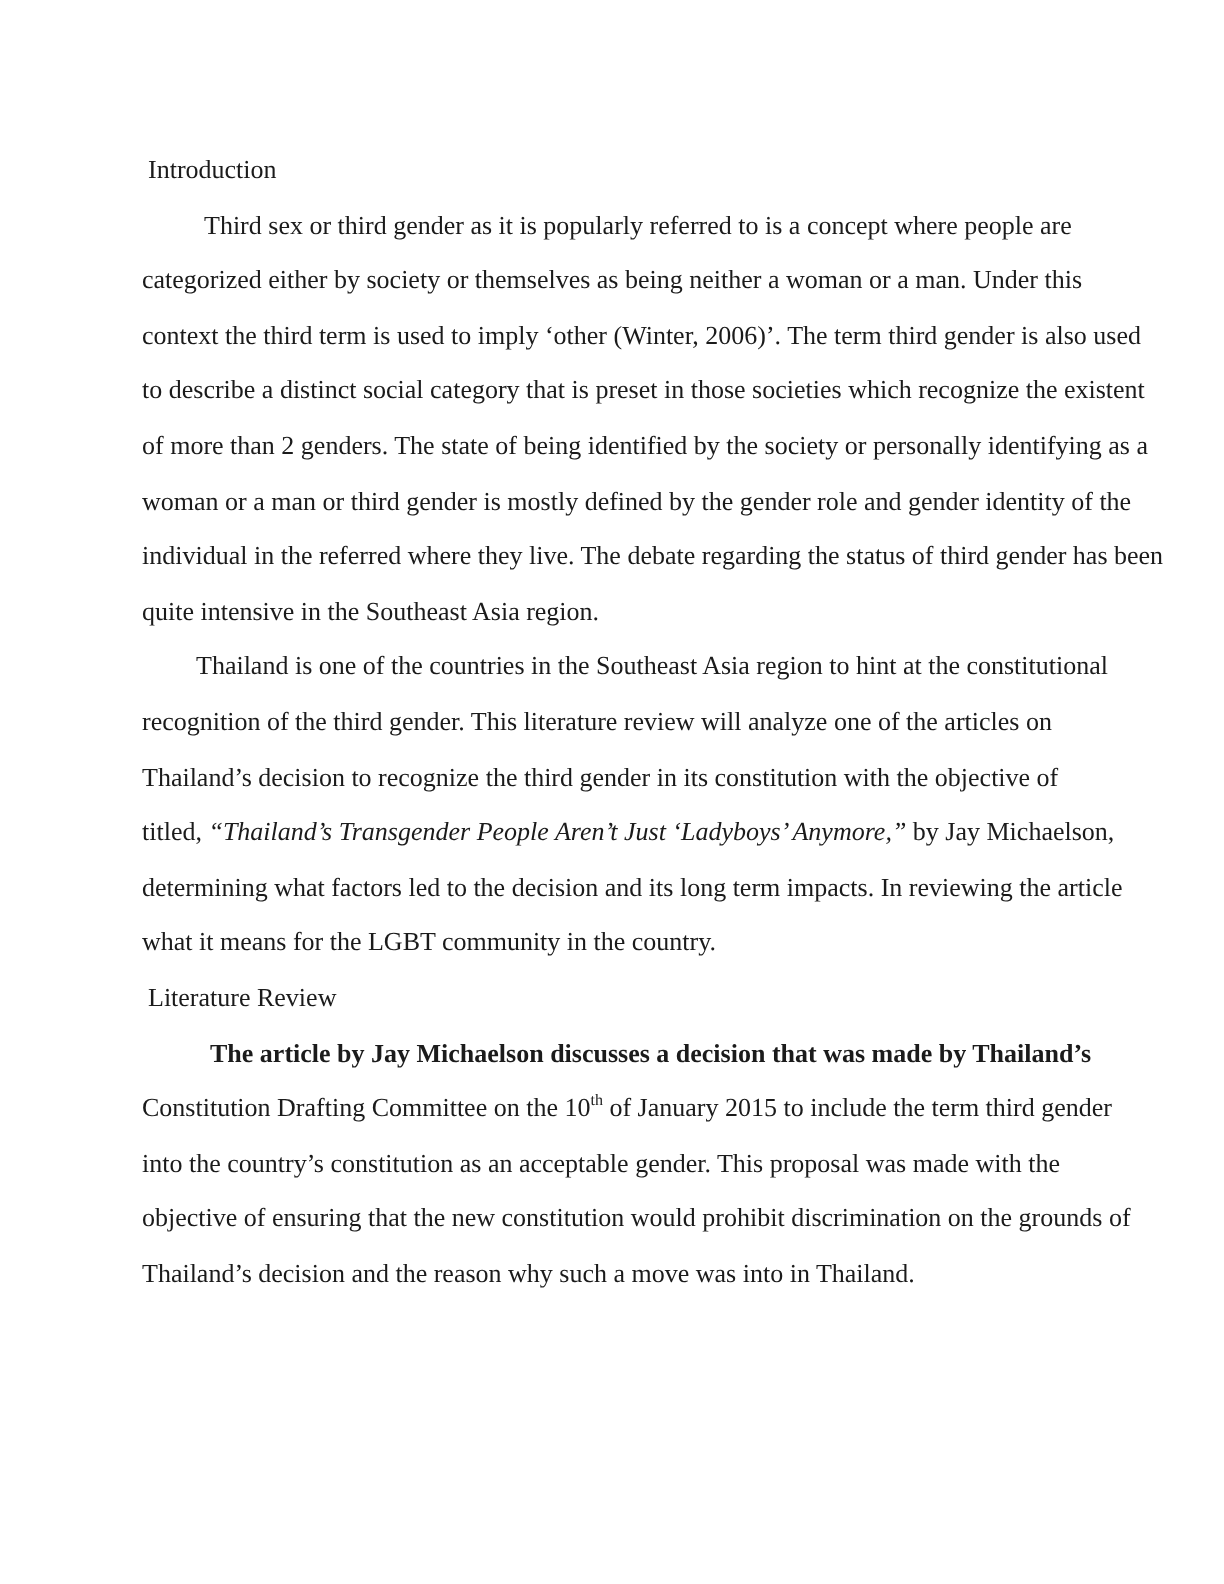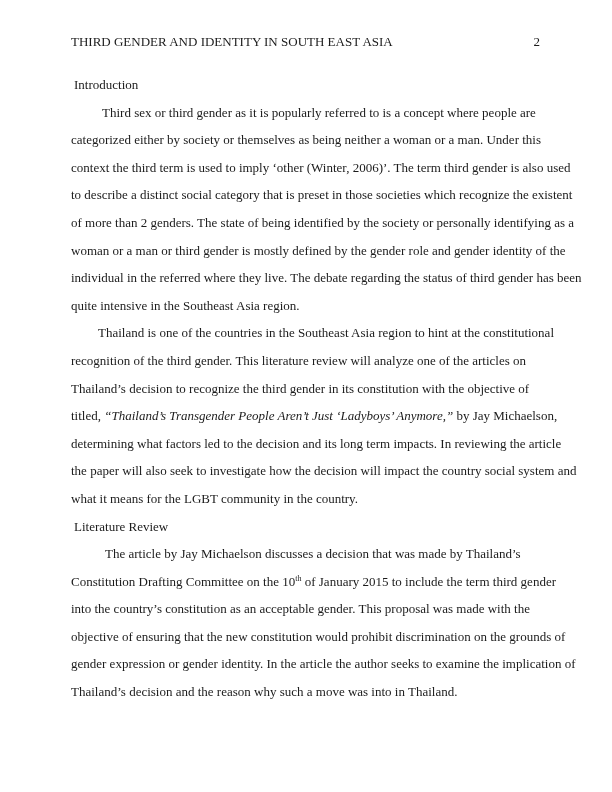--- a/index.html
+++ b/index.html
@@ -39,62 +39,56 @@
   .line {
     height: 27.6px;
     line-height: 27.6px;
     white-space: nowrap;
   }
   .heading {
     padding-left: 3px;
   }
   .ind-a { padding-left: 31px; font-family: Liberation Serif, serif; }
   .ind-b { padding-left: 27px; text-align: right; }
-  .ind-c { padding-left: 34px; }
+  .ind-c { padding-left: 34px; font-weight: bold; }
   .italic { font-style: italic; }
   sup {
     font-size: 8px;
     line-height: 0;
     vertical-align: super;
   }
 </style>
 </head>
 <body>
 
 <div class="page">
 
-  <div class="running-header">
-    <span>THIRD GENDER AND IDENTITY IN SOUTH EAST ASIA</span>
-    <span>2</span>
-  </div>
 
   <div class="content">
 
     <div class="line heading">Introduction</div>
 
     <div class="line ind-a">Third sex or third gender as it is popularly referred to is a concept where people are</div>
     <div class="line">categorized either by society or themselves as being neither a woman or a man. Under this</div>
     <div class="line">context the third term is used to imply ‘other (Winter, 2006)’. The term third gender is also used</div>
     <div class="line">to describe a distinct social category that is preset in those societies which recognize the existent</div>
     <div class="line">of more than 2 genders. The state of being identified by the society or personally identifying as a</div>
     <div class="line">woman or a man or third gender is mostly defined by the gender role and gender identity of the</div>
     <div class="line">individual in the referred where they live. The debate regarding the status of third gender has been</div>
     <div class="line">quite intensive in the Southeast Asia region.</div>
 
     <div class="line ind-b">Thailand is one of the countries in the Southeast Asia region to hint at the constitutional</div>
     <div class="line">recognition of the third gender. This literature review will analyze one of the articles on</div>
     <div class="line">Thailand’s decision to recognize the third gender in its constitution with the objective of</div>
     <div class="line"><span>titled, </span><span class="italic">“Thailand’s Transgender People Aren’t Just ‘Ladyboys’ Anymore,”</span><span> by Jay Michaelson,</span></div>
     <div class="line">determining what factors led to the decision and its long term impacts. In reviewing the article</div>
-    <div class="line">the paper will also seek to investigate how the decision will impact the country social system and</div>
     <div class="line">what it means for the LGBT community in the country.</div>
 
     <div class="line heading">Literature Review</div>
 
     <div class="line ind-c">The article by Jay Michaelson discusses a decision that was made by Thailand’s</div>
     <div class="line"><span>Constitution Drafting Committee on the 10</span><sup>th</sup><span> of January 2015 to include the term third gender</span></div>
     <div class="line">into the country’s constitution as an acceptable gender. This proposal was made with the</div>
     <div class="line">objective of ensuring that the new constitution would prohibit discrimination on the grounds of</div>
-    <div class="line">gender expression or gender identity. In the article the author seeks to examine the implication of</div>
     <div class="line">Thailand’s decision and the reason why such a move was into in Thailand.</div>
 
   </div>
 </div>
 
 </body></html>

